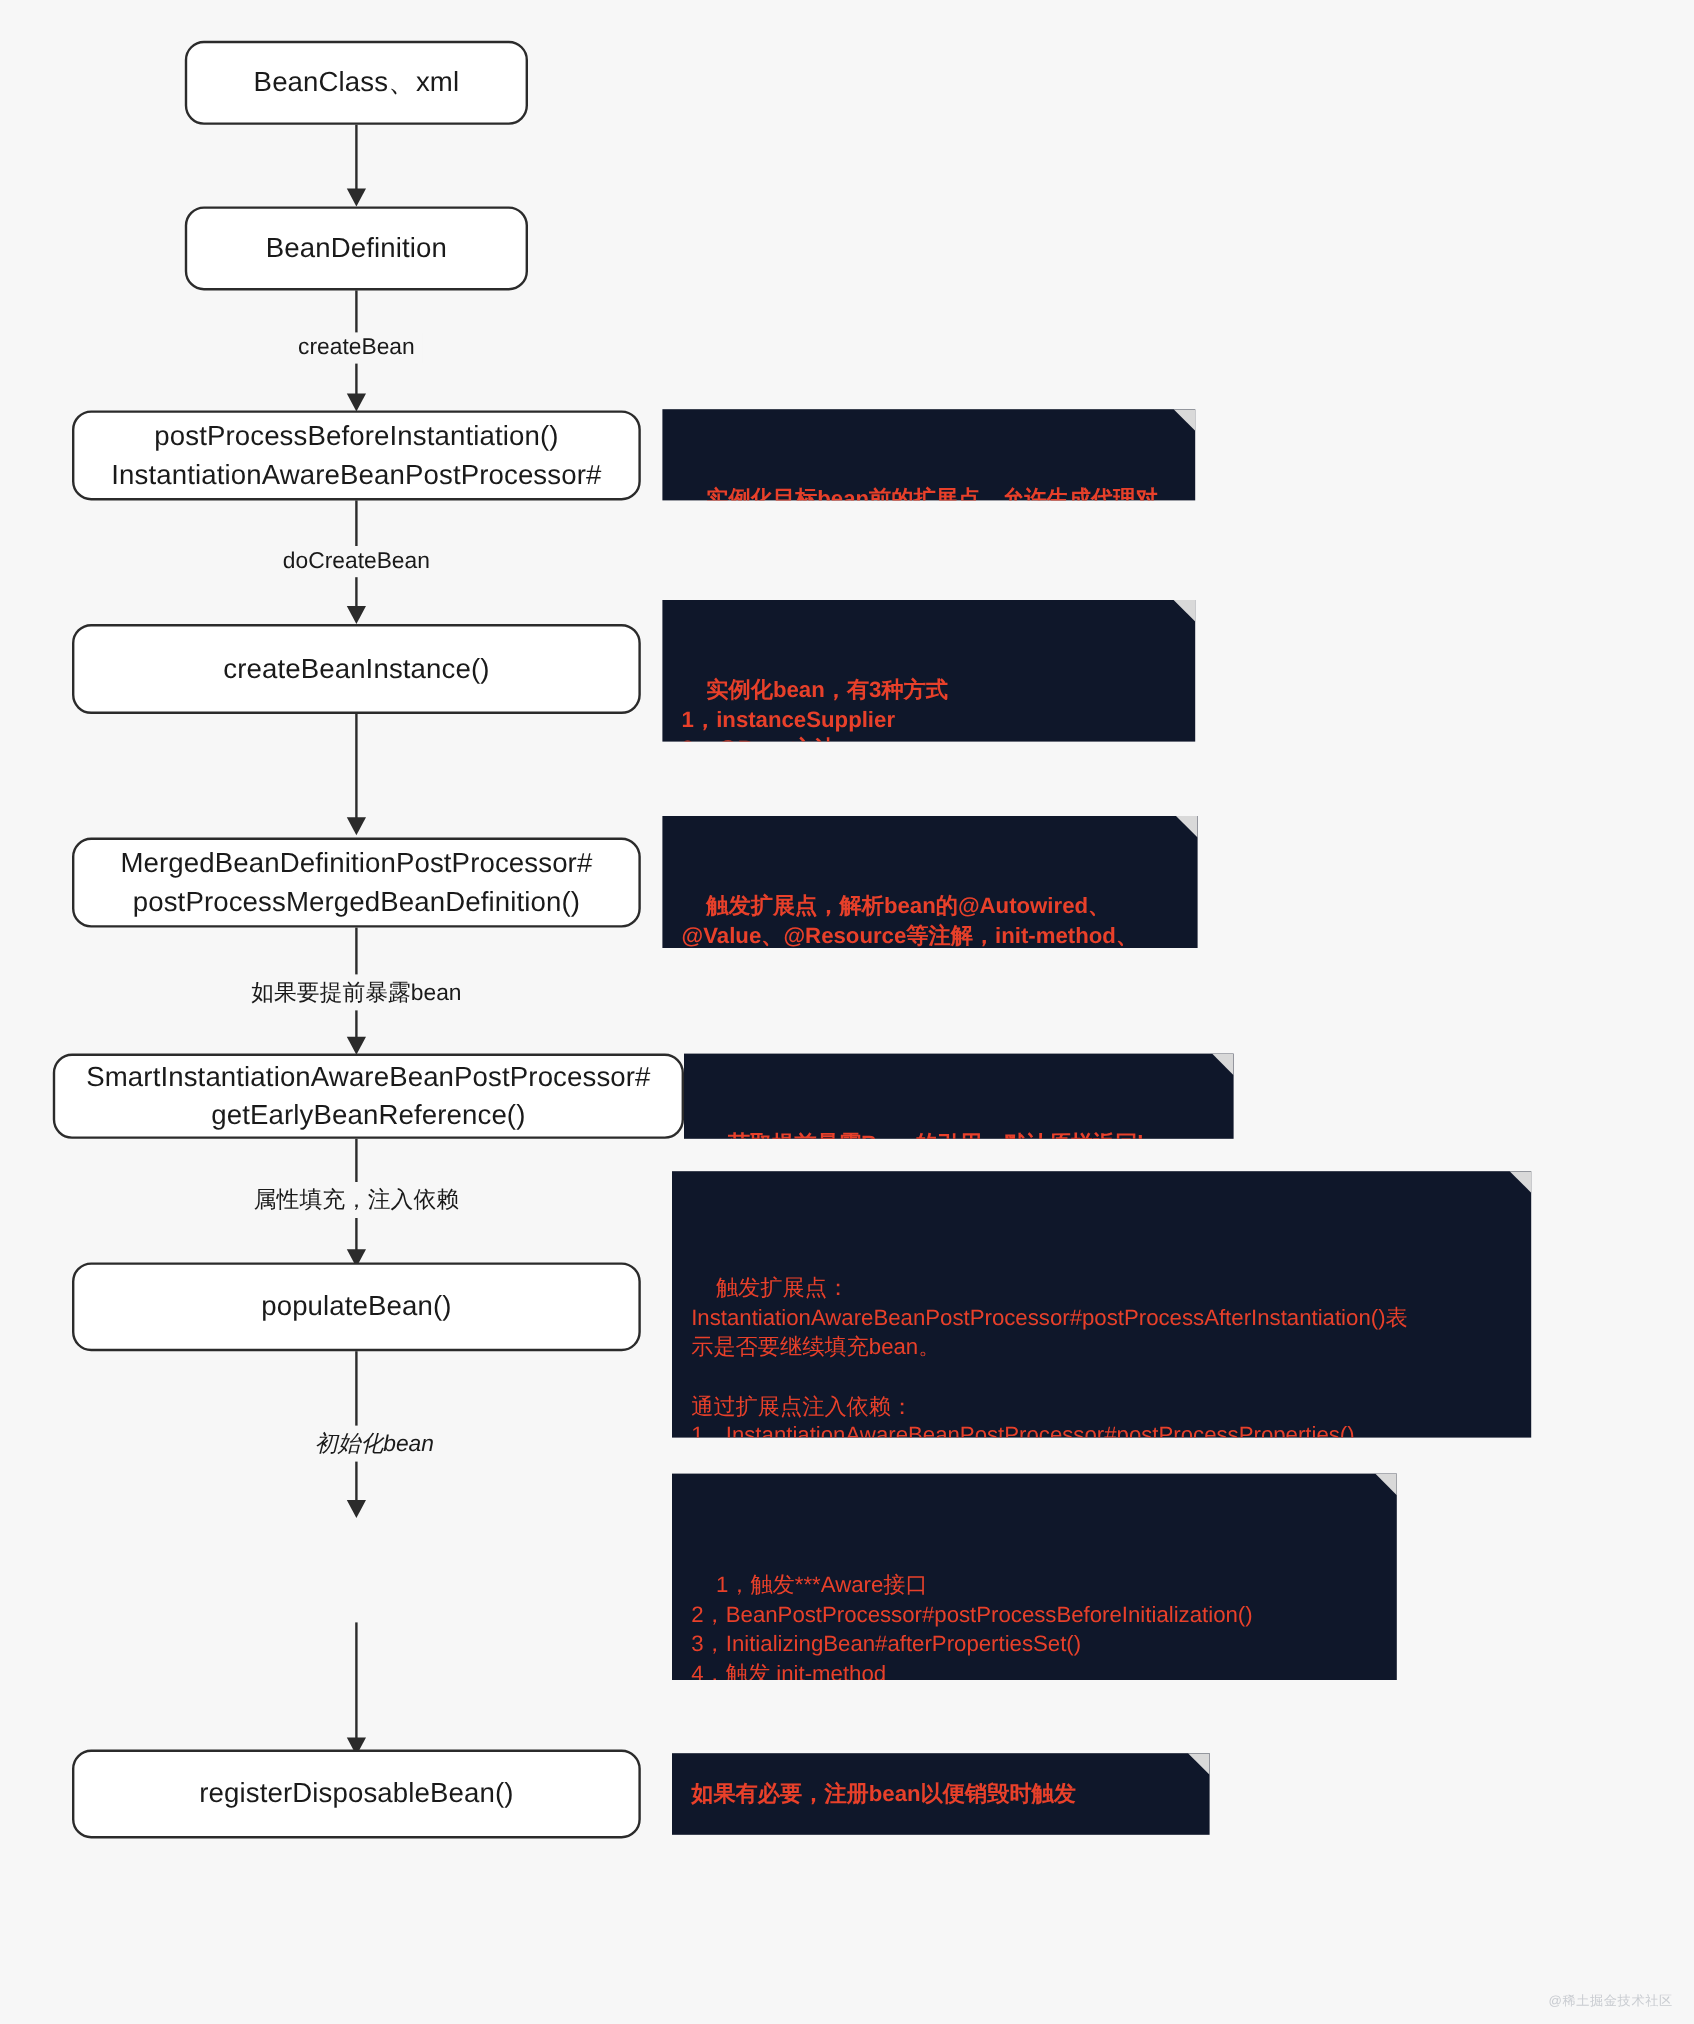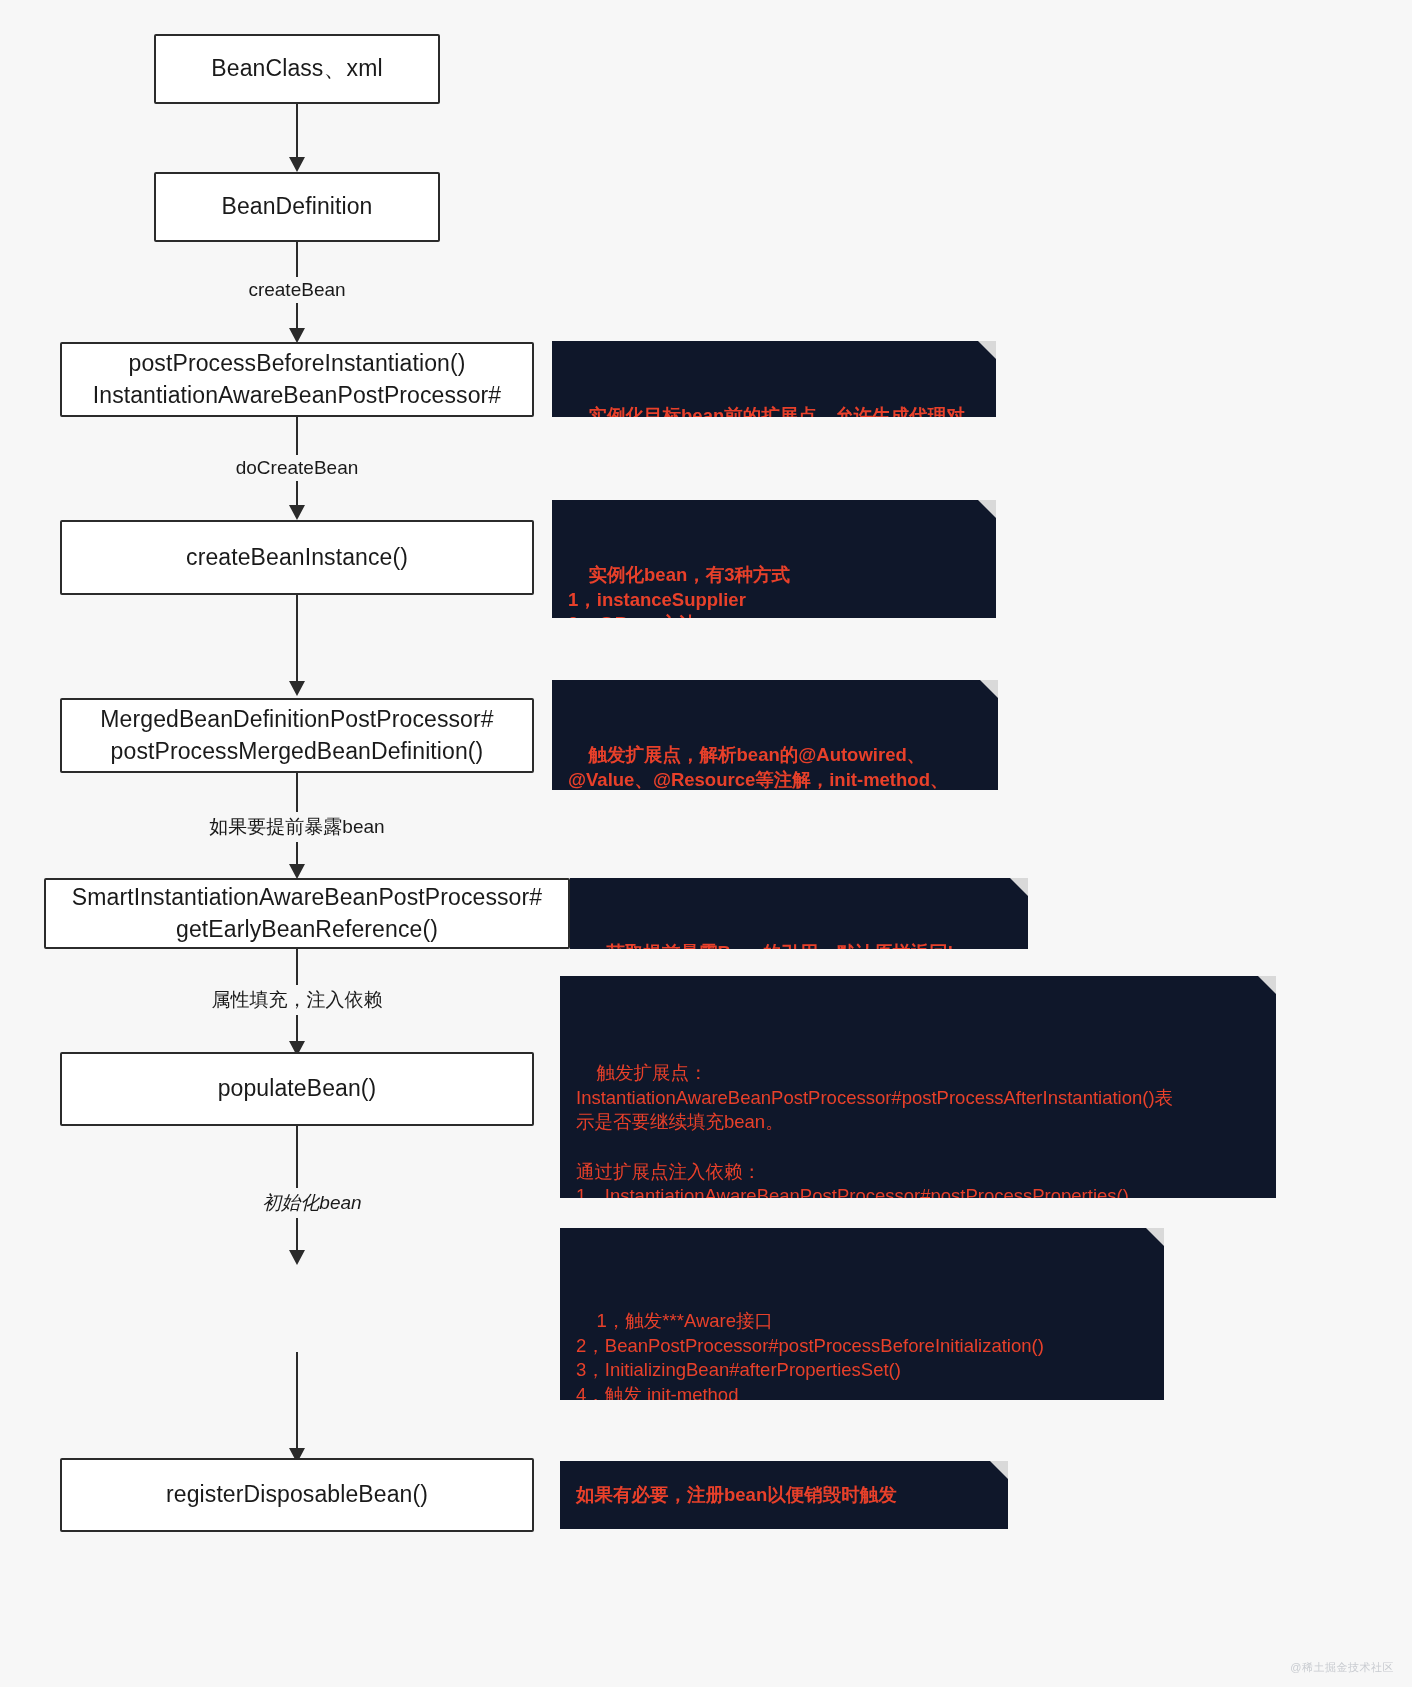--- a/index.html
+++ b/index.html
@@ -17,21 +17,21 @@
     background: #f7f7f7;
     overflow: hidden;
   }
 
   
   .node {
     position: absolute;
     box-sizing: border-box;
     background: #ffffff;
     border: 2.5px solid #2b2b2b;
-    border-radius: 2px;
+    border-radius: 16px;
     display: flex;
     align-items: center;
     justify-content: center;
     text-align: center;
     color: #1a1a1a;
     font-size: 23px;
     line-height: 1.38;
     letter-spacing: .1px;
     padding: 4px 10px;
   }

